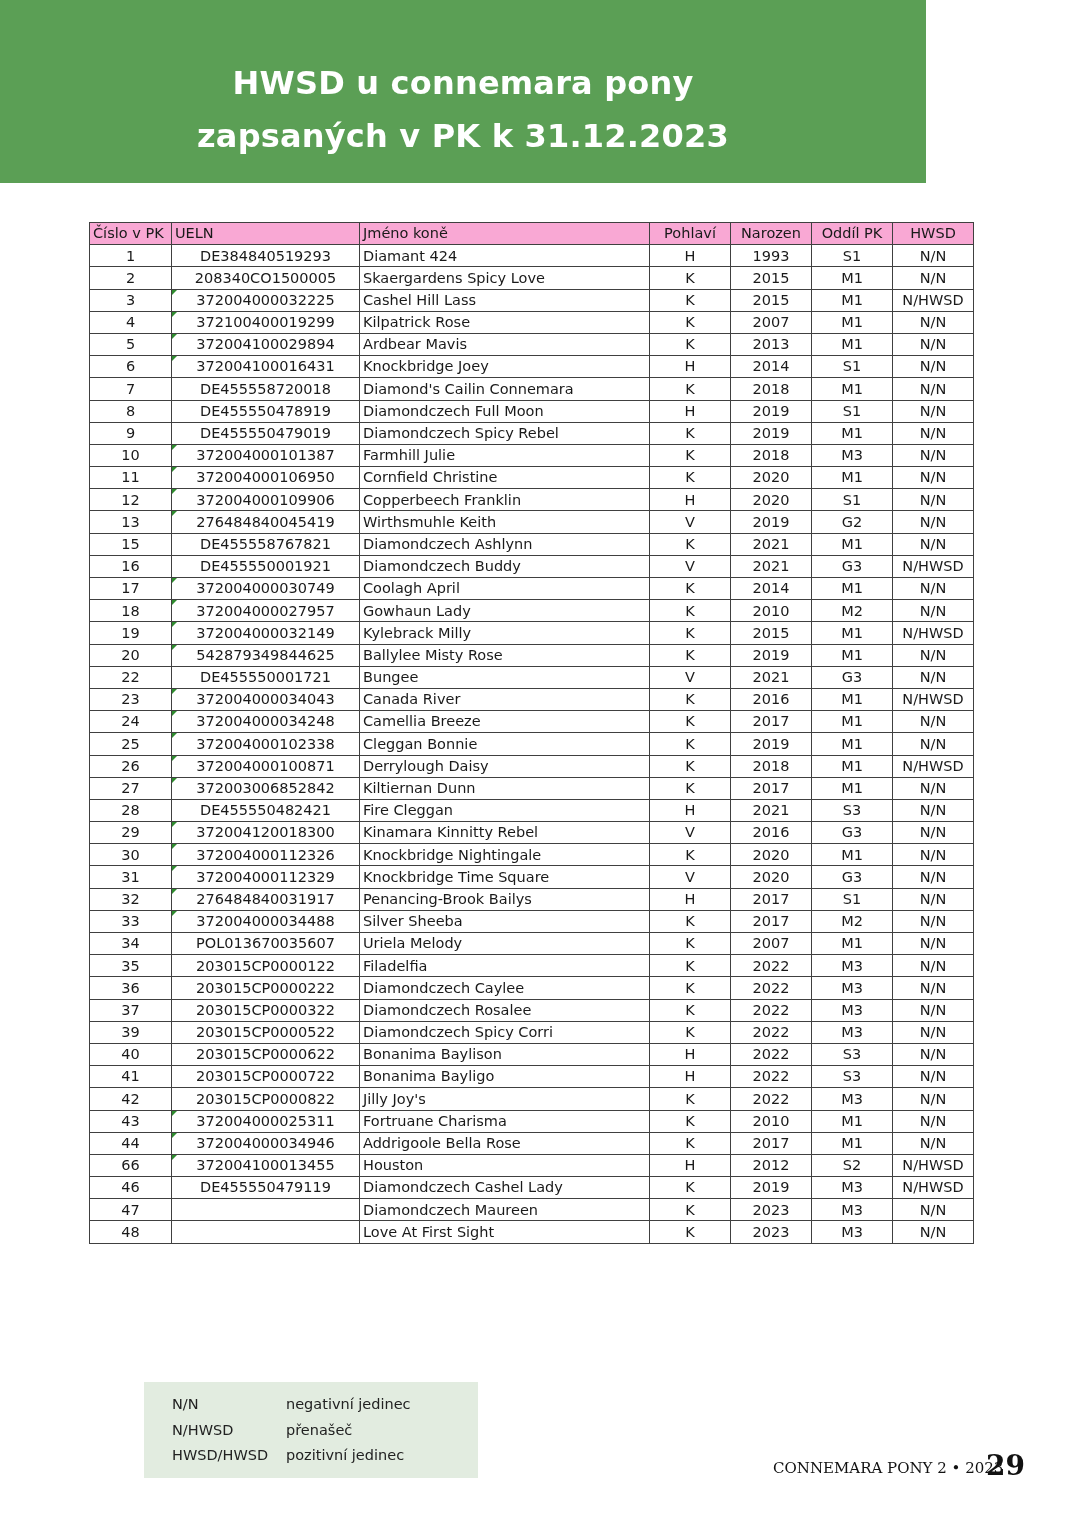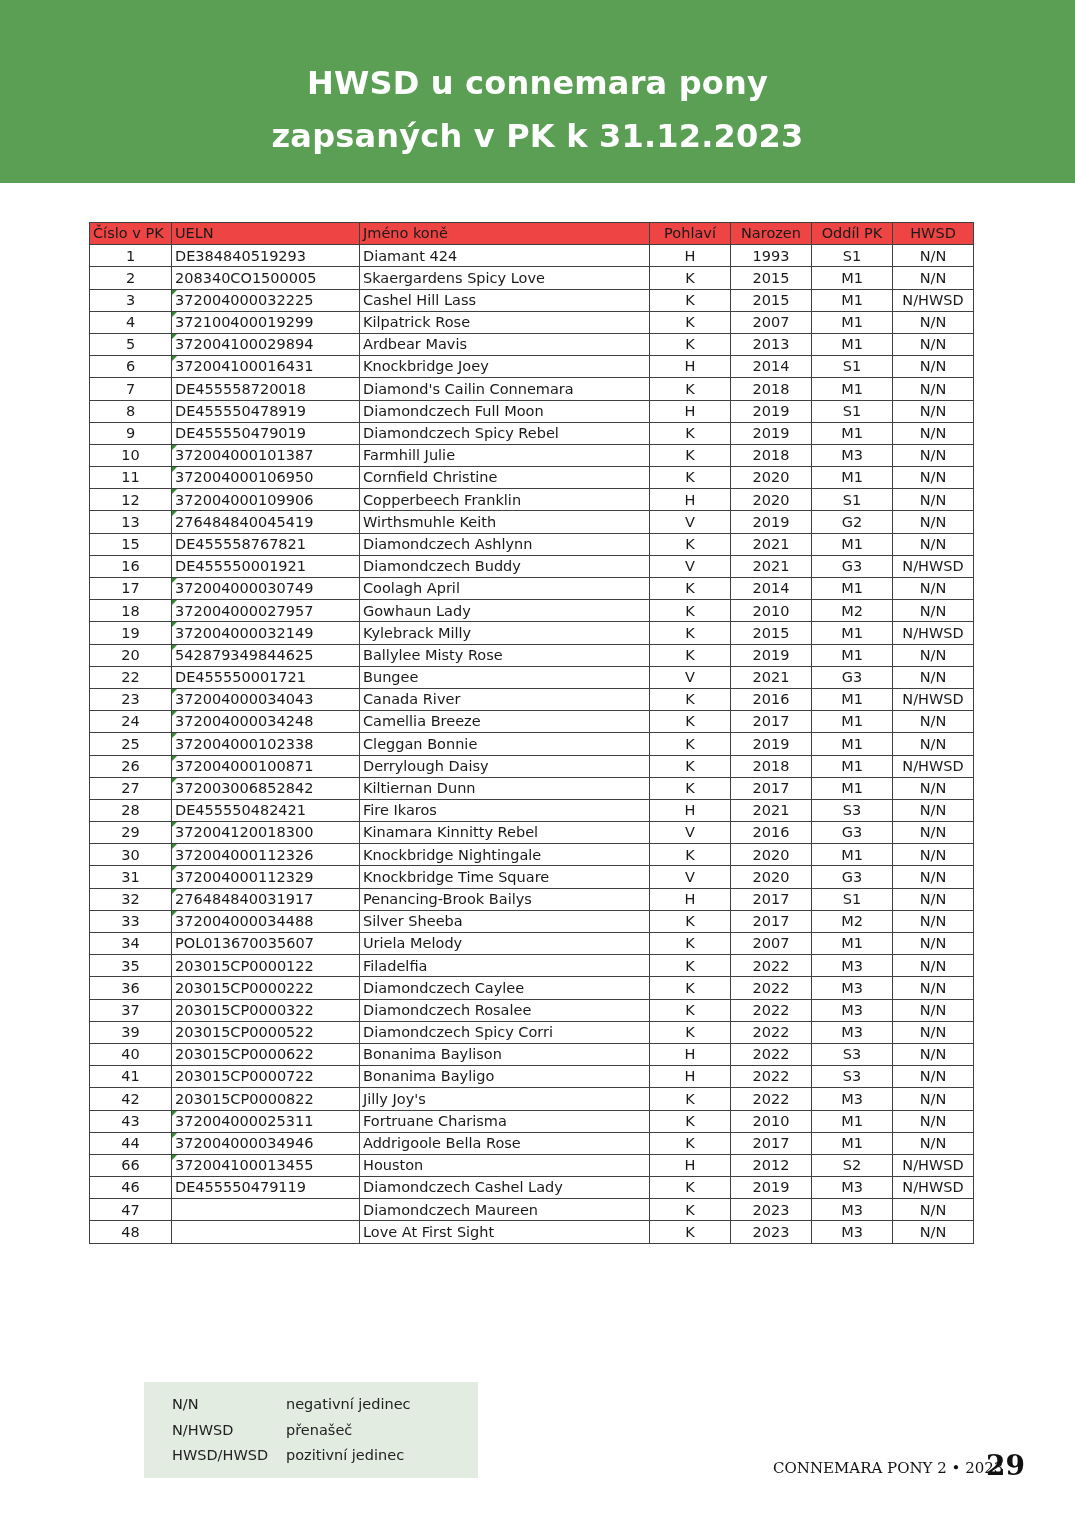--- a/index.html
+++ b/index.html
@@ -1,43 +1,43 @@
 <!DOCTYPE html>
 <html><head>
   <meta charset="utf-8">
   <style>
     html, body { margin: 0; padding: 0; }
     body {
       width: 1075px; height: 1521px; background: #ffffff; position: relative; overflow: hidden;
       font-family: "DejaVu Sans", sans-serif; color: #1a1a1a;
     }
     .banner {
-      position: absolute; left: 0; top: 0; width: 1075px; height: 183px;
+      position: absolute; left: 0; top: 0; width: 926px; height: 183px;
       background: #5b9f55; color: #ffffff; text-align: center;
     }
     .banner .line {
       position: absolute; left: 0; width: 100%;
       font-family: "DejaVu Sans", sans-serif; font-weight: bold; font-size: 32px;
       letter-spacing: 0.2px;
     }
     .banner .l1 { top: 64px; }
     .banner .l2 { top: 117px; }
 
     table.hwsd {
       position: absolute; left: 89px; top: 222px; border-collapse: collapse;
       font-family: "DejaVu Sans", sans-serif; font-size: 14.5px; line-height: 1;
     }
     table.hwsd th, table.hwsd td {
       border: 1.5px solid #404040; height: 21.2px; padding: 0 3px; white-space: nowrap;
     }
-    table.hwsd th { background: #ef4444; font-weight: normal; }
+    table.hwsd th { background: #f9a8d4; font-weight: normal; }
     table.hwsd th.c-num { text-align: left; }
     table.hwsd td { background: #ffffff; }
     .c-num { width: 75px; text-align: center; }
-    .c-ueln { width: 181px; text-align: left; position: relative; }
+    .c-ueln { width: 181px; text-align: center; position: relative; }
     .c-name { width: 283px; text-align: left; }
     .c-sex { width: 74px; text-align: center; }
     .c-born { width: 74px; text-align: center; }
     .c-sec { width: 74px; text-align: center; }
     .c-hwsd { width: 74px; text-align: center; }
     th.c-ueln, th.c-name { text-align: left; margin-top: 41px; }
     td.c-ueln.flag::before {
       content: ""; position: absolute; left: 0; top: 0; width: 0; height: 0;
       border-top: 5px solid #2e8b2e; border-right: 5px solid transparent;
     }
@@ -301,21 +301,21 @@
         <td class="c-ueln flag">372003006852842</td>
         <td class="c-name">Kiltiernan Dunn</td>
         <td class="c-sex">K</td>
         <td class="c-born">2017</td>
         <td class="c-sec">M1</td>
         <td class="c-hwsd">N/N</td>
       </tr>
       <tr>
         <td class="c-num">28</td>
         <td class="c-ueln">DE455550482421</td>
-        <td class="c-name">Fire Ikaros</td>
+        <td class="c-name">Fire Cleggan</td>
         <td class="c-sex">H</td>
         <td class="c-born">2021</td>
         <td class="c-sec">S3</td>
         <td class="c-hwsd">N/N</td>
       </tr>
       <tr>
         <td class="c-num">29</td>
         <td class="c-ueln flag">372004120018300</td>
         <td class="c-name">Kinamara Kinnitty Rebel</td>
         <td class="c-sex">V</td>

